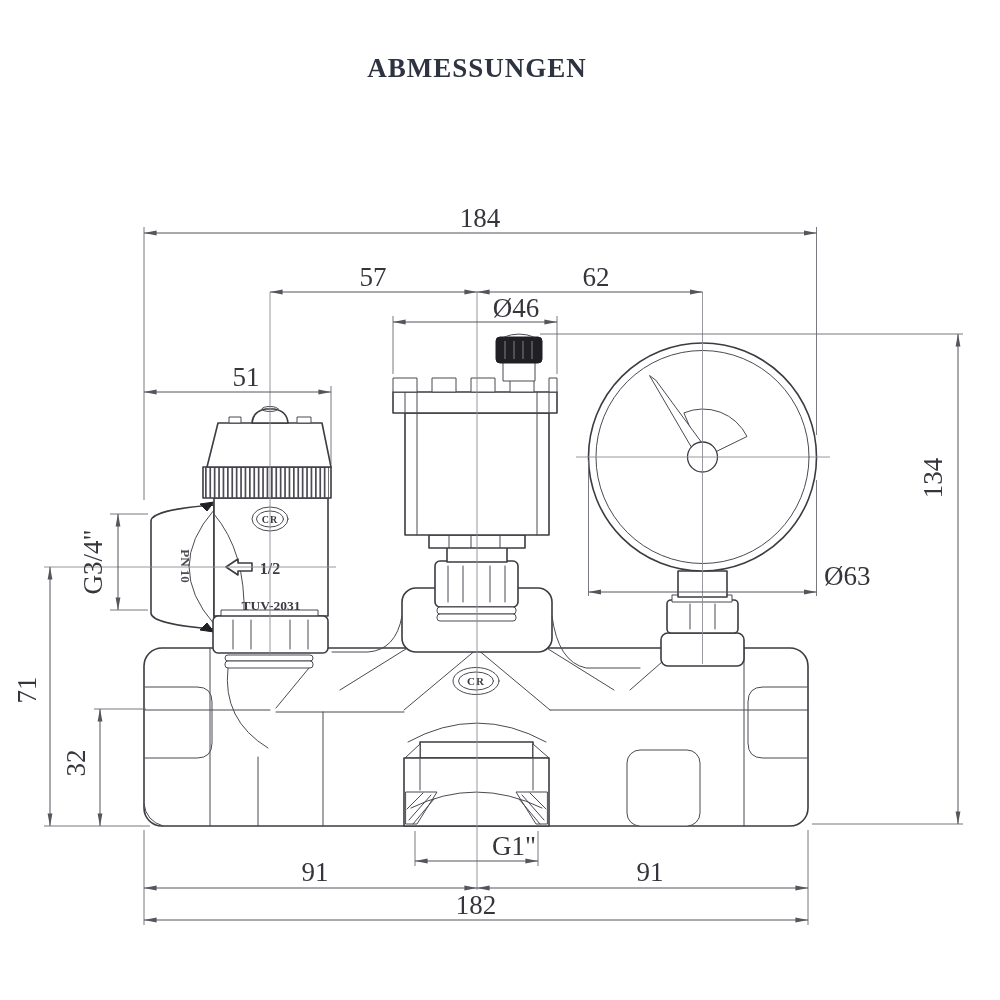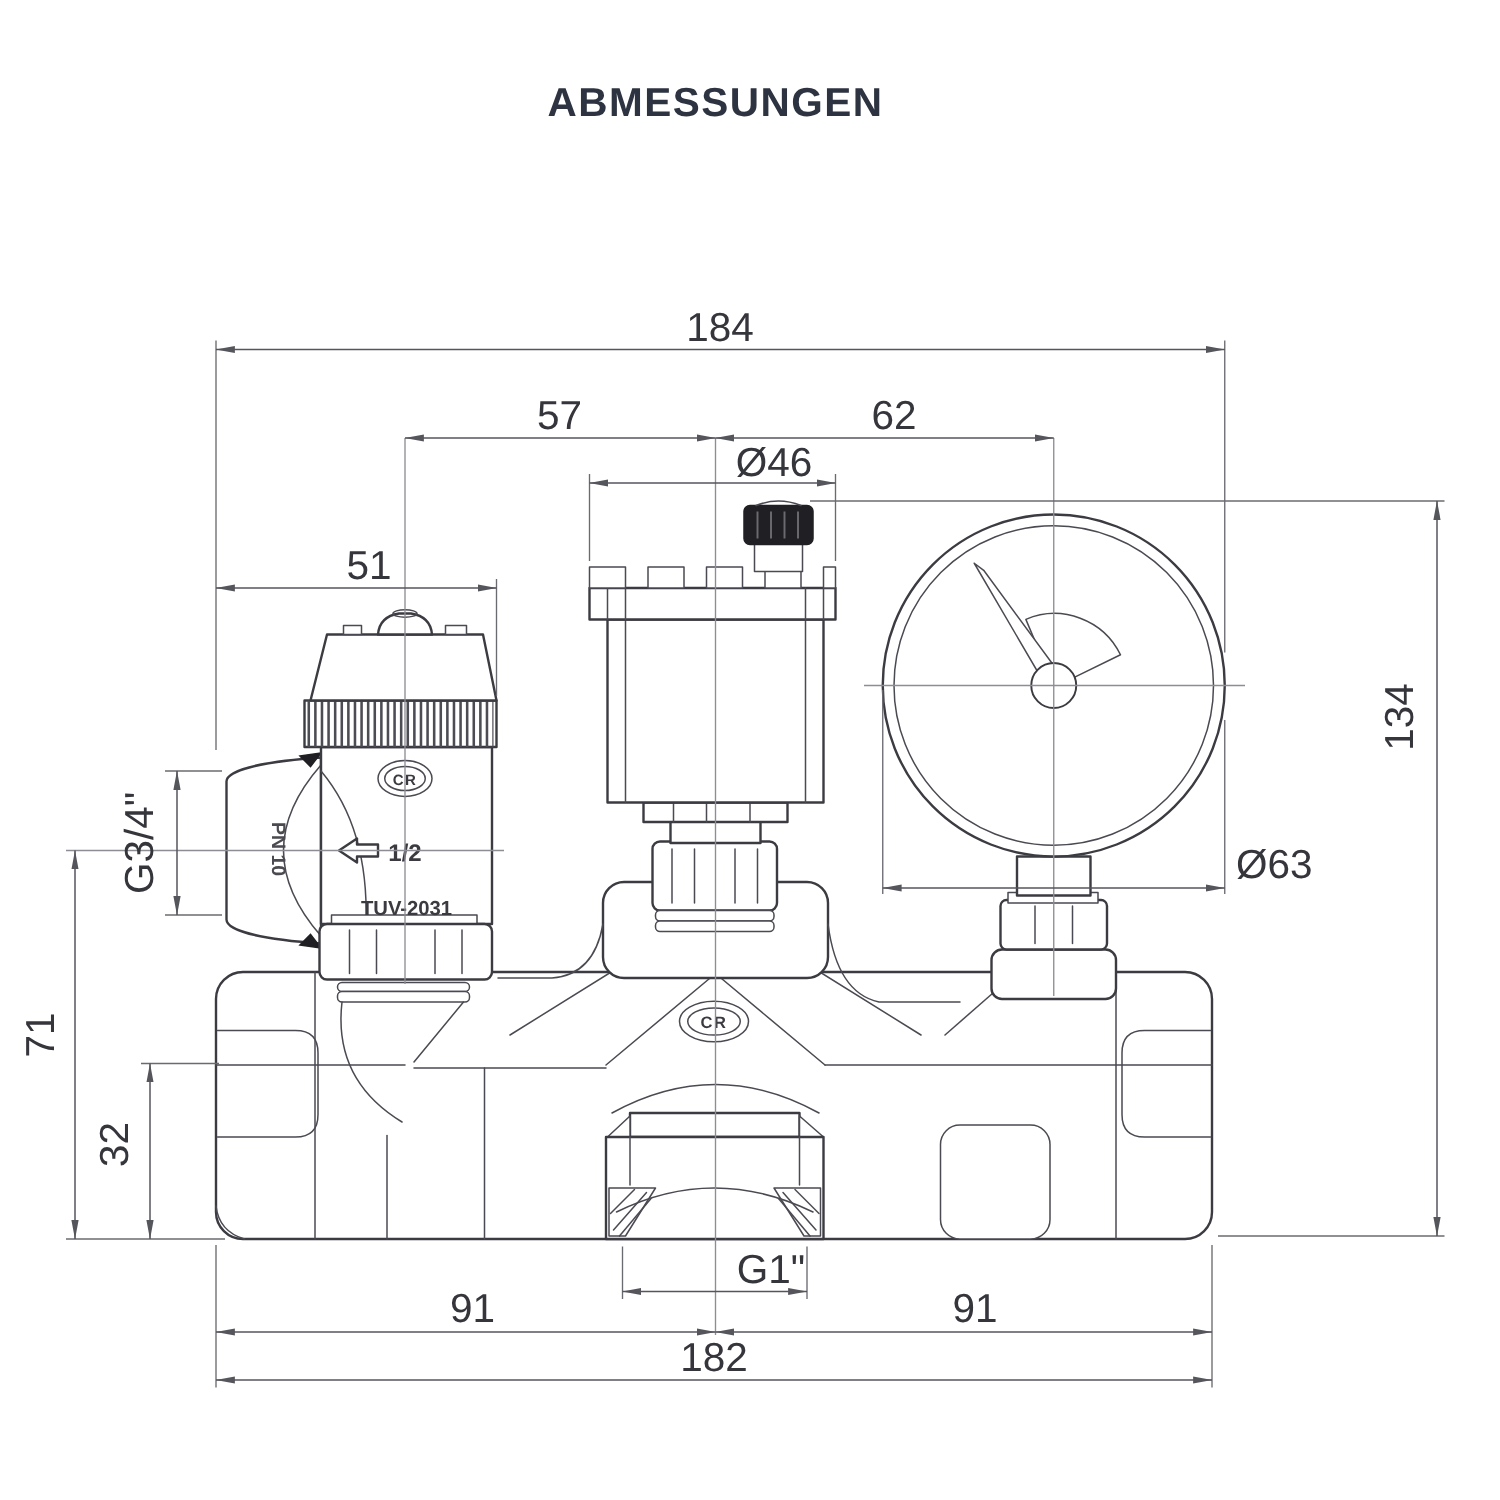--- a/index.html
+++ b/index.html
@@ -1,17 +1,17 @@
 <!DOCTYPE html>
 <html><head>
 <meta charset="utf-8">
 <style>
   html,body{margin:0;padding:0;background:#fff;}
   #stage{width:1000px;height:1000px;position:relative;background:#fff;
-         font-family:Liberation Sans, sans-serif;}
+         font-family:Liberation Serif, serif;}
   svg{position:absolute;left:0;top:0;}
   .lnf {stroke:#3b3b42;stroke-width:1.6;fill:#ffffff;stroke-linejoin:round;}
   .d   {stroke:#4a4a52;stroke-width:1;fill:none;stroke-linejoin:round;stroke-linecap:round;}
   .df  {stroke:#4a4a52;stroke-width:1;fill:#ffffff;stroke-linejoin:round;}
   .dk  {stroke:#202024;fill:#202024;}
   .cl  {stroke:#8d8d94;stroke-width:0.9;fill:none;}
   .dim {stroke:#55555c;stroke-width:1;fill:none;}
   .ext {stroke:#6a6a71;stroke-width:0.9;fill:none;}
   .knurl{stroke:#4c4c54;stroke-width:31;stroke-dasharray:1.7 2.7;fill:none;}
   .dtx {font-size:27px;fill:#35353c;text-anchor:middle;}

